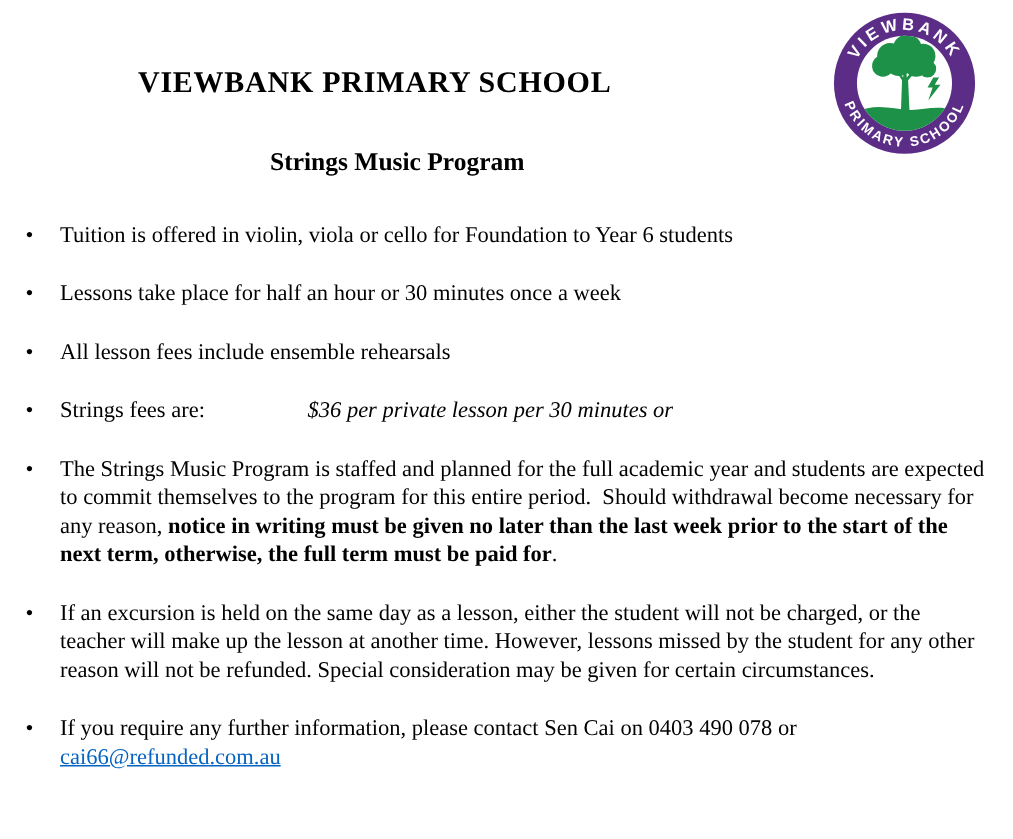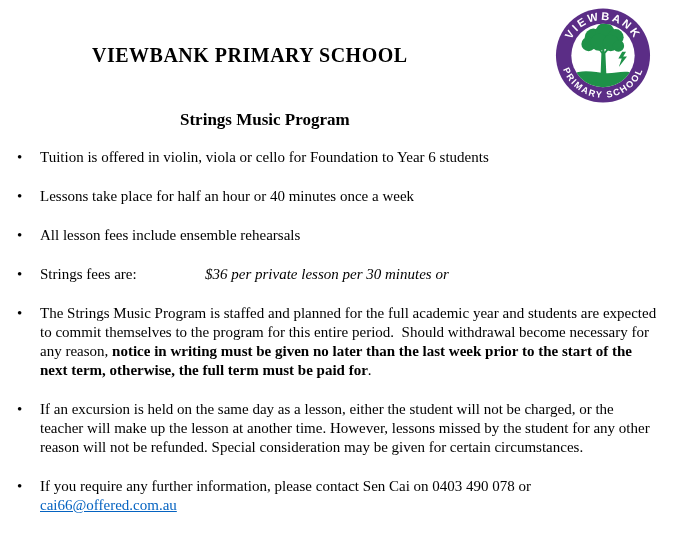--- a/index.html
+++ b/index.html
@@ -19,21 +19,21 @@
     top: 44px;
     margin: 0;
     font-size: 20px;
     font-weight: bold;
     letter-spacing: 0.5px;
     white-space: nowrap;
   }
   .doc-subtitle {
     position: absolute;
     left: 180px;
-    top: 110px;
+    top: 98px;
     margin: 0;
     font-size: 17px;
     font-weight: bold;
     white-space: nowrap;
   }
   .logo-wrap {
     position: absolute;
     top: 7px;
     right: 24px;
     width: 96px;
@@ -100,27 +100,27 @@
         </text>
         <text font-family="Liberation Sans, sans-serif" font-size="9.5" font-weight="bold" fill="#FFFFFF" letter-spacing="1.6" text-anchor="middle">
           <textPath href="#arcBottom" startOffset="50%">PRIMARY SCHOOL</textPath>
         </text>
       </svg>
     </div>
   </div>
 
   <ul class="bullet-list">
       <li class="bullet-item"><span>Tuition is offered in violin, viola or cello for Foundation to Year 6 students</span></li>
-      <li class="bullet-item"><span>Lessons take place for half an hour or 40 minutes once a week</span></li>
+      <li class="bullet-item"><span>Lessons take place for half an hour or 30 minutes once a week</span></li>
       <li class="bullet-item"><span>All lesson fees include ensemble rehearsals</span></li>
       <li class="bullet-item">
         <div class="fees-row">
           <span class="fees-label">Strings fees are:</span>
           <span class="fees-col">
             <div>$36 per private lesson per 30 minutes or</div>
           </span>
         </div>
       </li>
       <li class="bullet-item"><span>The Strings Music Program is staffed and planned for the full academic year and students are expected to commit themselves to the program for this entire period.&nbsp; Should withdrawal become necessary for any reason, </span><span class="bold">notice in writing must be given no later than the last week prior to the start of the next term, otherwise, the full term must be paid for</span><span>.</span></li>
       <li class="bullet-item"><span>If an excursion is held on the same day as a lesson, either the student will not be charged, or the teacher will make up the lesson at another time. However, lessons missed by the student for any other reason will not be refunded. Special consideration may be given for certain circumstances.</span></li>
-      <li class="bullet-item"><span>If you require any further information, please contact Sen Cai on 0403 490 078 or </span><a href="#" class="email-link" style="color: rgb(5, 99, 193);">cai66@offered.com.au</a></li>
+      <li class="bullet-item"><span>If you require any further information, please contact Sen Cai on 0403 490 078 or </span><a href="#" class="email-link" style="color: rgb(5, 99, 193);">cai66@refunded.com.au</a></li>
     </ul>
 </div>
 
 </body></html>

